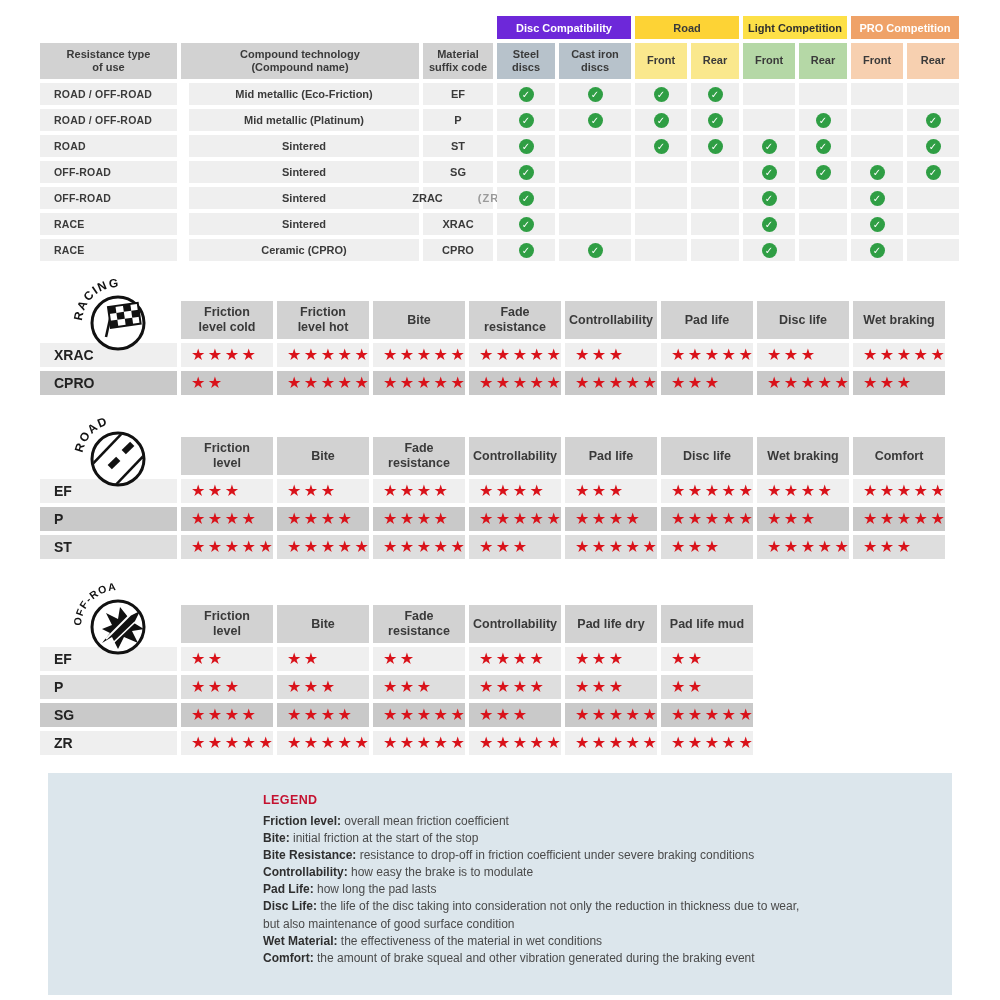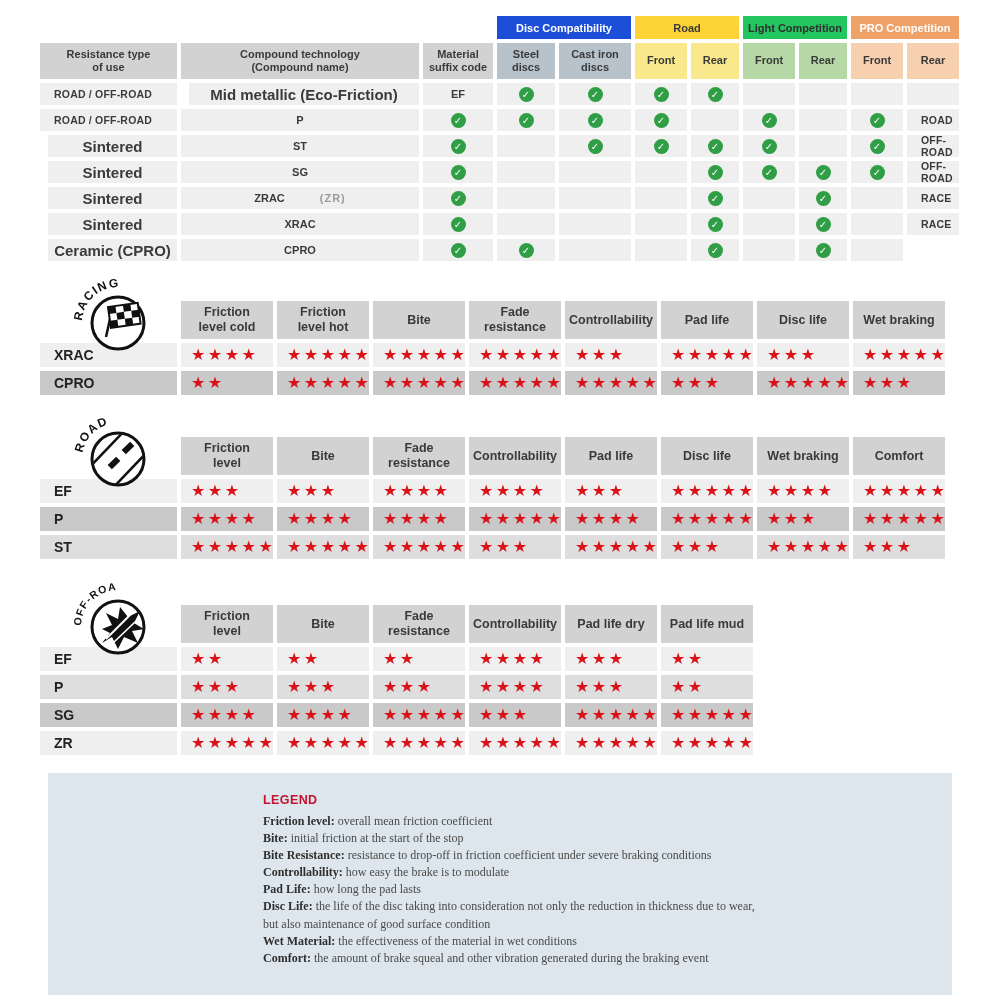--- a/index.html
+++ b/index.html
@@ -17,21 +17,21 @@
   }
   .g-spacer { grid-column:1 / span 3; }
   .g-head { grid-column:span 2; display:flex; align-items:center; justify-content:center;
     font-size:11px; font-weight:bold; }
   .hd { background:#d2d2d2; color:#3a3a3a; font-size:11px; font-weight:bold;
     display:flex; align-items:center; justify-content:center; text-align:center;
     white-space:pre-line; line-height:1.2; }
   .c-cell { background:#efefef; height:22px; display:flex; align-items:center; justify-content:center;
     color:#3a3a3a; }
   .use-cell { justify-content:flex-start; padding-left:14px; font-size:10.5px; font-weight:bold; letter-spacing:.2px; }
-  .comp-cell { font-size:15px; font-weight:bold;margin-left:8px; }
+  .comp-cell { font-size:11px; font-weight:bold;margin-left:8px; }
   .code-cell { font-size:11px; font-weight:bold; }
   .code-note { color:#9a9a9a; font-weight:bold; margin-left:3px; letter-spacing:1px;padding-left:32px; }
   .check { width:15px; height:15px; border-radius:50%; color:#fff; font-size:10px; font-weight:bold;
     display:flex; align-items:center; justify-content:center; font-family:"DejaVu Sans",sans-serif; }
 
   
   .rating-section { position:relative; }
   #section-racing { margin-top:40px; }
   #section-road { margin-top:42px; }
   #section-offroad { margin-top:46px; }
@@ -45,35 +45,35 @@
     font-size:14px; font-weight:bold; color:#222; }
   .r-cell { height:24px; display:flex; align-items:center; padding-left:10px; }
   .shade-light { background:#efefef; }
   .shade-medium { background:#dedede; }
   .shade-dark { background:#c9c9c9; }
   .stars { font-family:"DejaVu Sans",sans-serif; font-size:16px; letter-spacing:2.5px; line-height:1; }
 
   
   .legend-box { width:904px; margin-left:8px; margin-top:18px; padding:20px 30px 26px 215px; }
   .legend-title { font-size:12.5px; font-weight:bold; letter-spacing:.4px; margin-bottom:8px; }
-  .legend-item { font-size:12px; line-height:1.05; margin-bottom:4.5px; color:#4a4a4a;font-family:Liberation Serif, serif; }
+  .legend-item { font-size:12px; line-height:1.05; margin-bottom:4.5px; color:#4a4a4a; }
   .legend-term { font-weight:bold; color:#2f2f2f; }
 
   svg text { font-family:"Liberation Sans","DejaVu Sans",sans-serif; }
 </style>
 </head>
 <body>
 
 <div class="page">
 
   <div id="compat-grid" class="compat-grid">
       <div class="g-spacer"></div>
-      <div class="g-head" style="background: #1d4ed8; color: rgb(255, 255, 255);">Disc Compatibility</div>
+      <div class="g-head" style="background: #6d28d9; color: rgb(255, 255, 255);">Disc Compatibility</div>
       <div class="g-head" style="background: rgb(253, 211, 53); color: rgb(58, 58, 58);">Road</div>
-      <div class="g-head" style="background: #22c55e; color: rgb(47, 47, 47);">Light Competition</div>
+      <div class="g-head" style="background: #fde047; color: rgb(47, 47, 47);">Light Competition</div>
       <div class="g-head" style="background: rgb(239, 162, 104); color: rgb(255, 255, 255);">PRO Competition</div>
       <div class="hd">Resistance type
 of use</div>
       <div class="hd">Compound technology
 (Compound name)</div>
       <div class="hd">Material
 suffix code</div>
       <div class="hd" style="background: rgb(183, 194, 203);">Steel
 discs</div>
       <div class="hd" style="background: rgb(183, 194, 203);">Cast iron
@@ -99,20 +99,21 @@
         <span class="check" style="background: rgb(47, 158, 68);">✓</span>
       </div>
       <div class="c-cell">
         <span class="check" style="background: rgb(47, 158, 68);">✓</span>
       </div>
       <div class="c-cell"></div>
       <div class="c-cell"></div>
       <div class="c-cell"></div>
       <div class="c-cell"></div>
       <div class="c-cell use-cell">ROAD / OFF-ROAD</div>
+      <div class="c-cell comp-cell">Mid metallic (Platinum)</div>
       <div class="c-cell code-cell">
         <span class="code-main">P</span>
       </div>
       <div class="c-cell">
         <span class="check" style="background: rgb(47, 158, 68);">✓</span>
       </div>
       <div class="c-cell">
         <span class="check" style="background: rgb(47, 158, 68);">✓</span>
       </div>
       <div class="c-cell">

